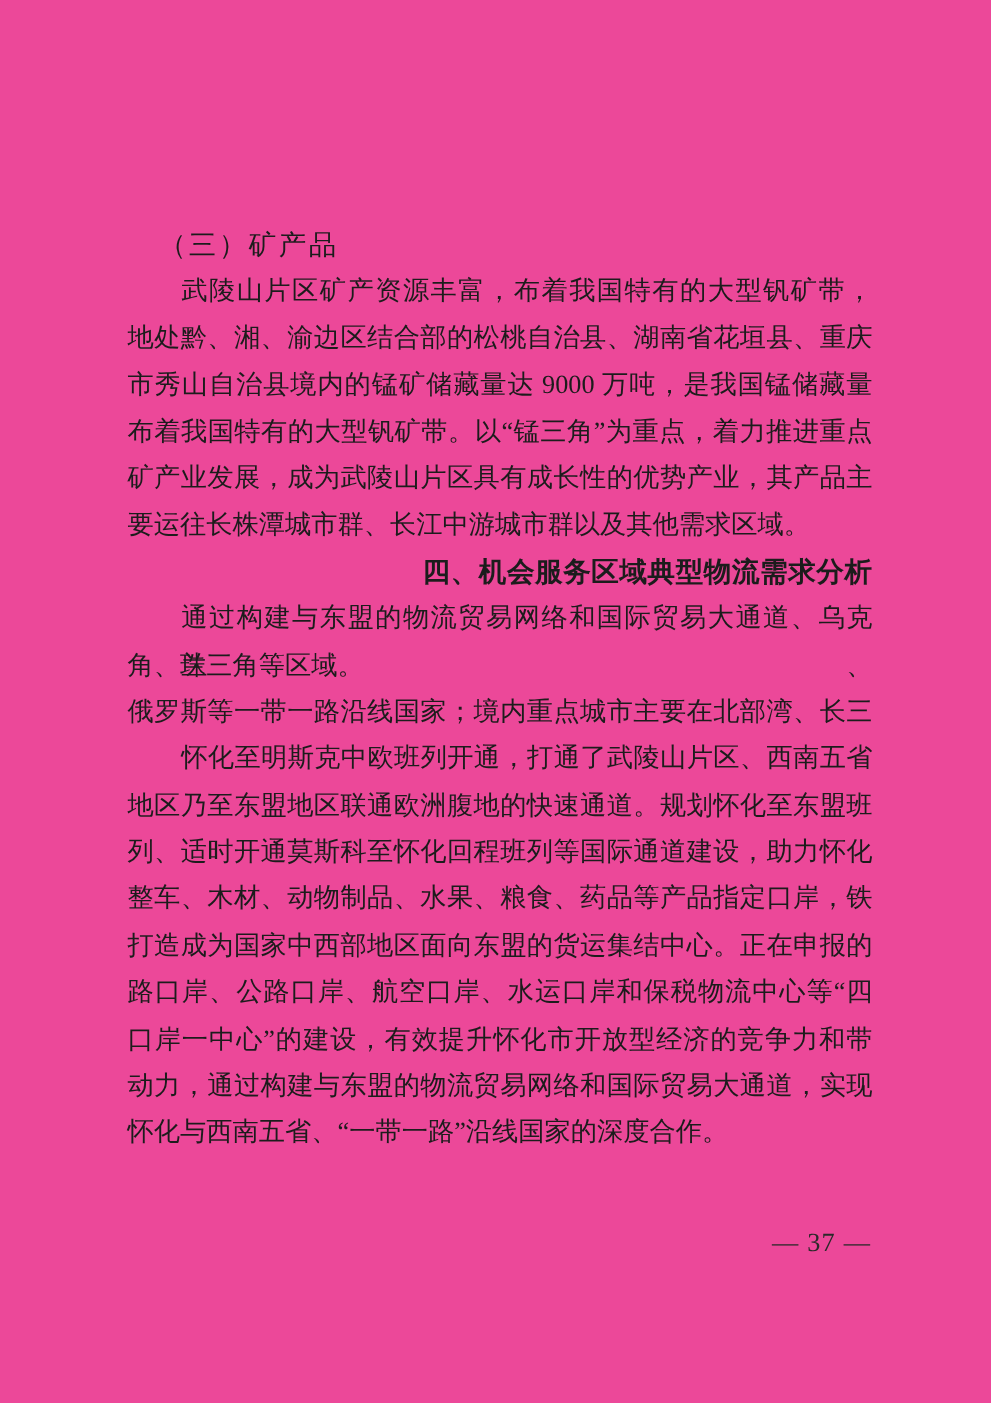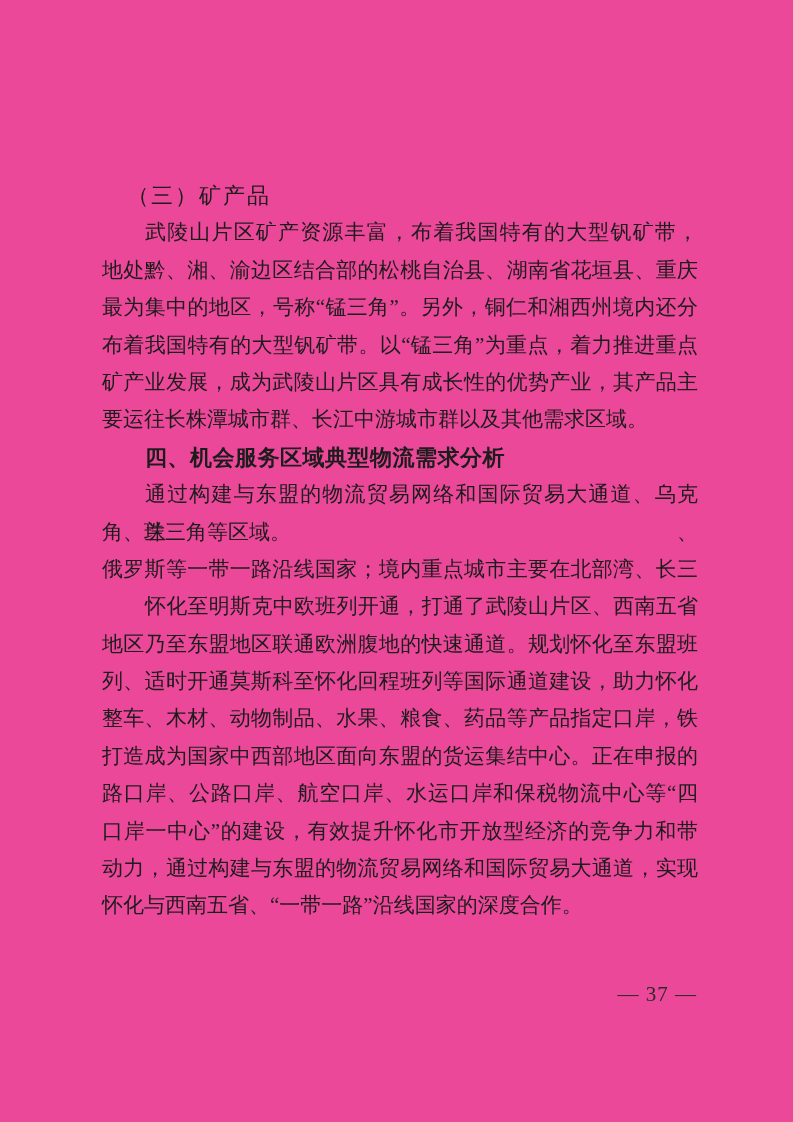--- a/index.html
+++ b/index.html
@@ -39,40 +39,41 @@
   .line.heading-kaiti {
     font-size: 22px;
     letter-spacing: 2px;
   }
   .line.heading-kaiti.indent { padding-left: 25px; }
   .line.heading-bold {
     font-family: "Liberation Sans", "DejaVu Sans", sans-serif;
     font-weight: bold;
     font-size: 22px;
     letter-spacing: 0.5px;
+    text-align: right;
   }
   .footer-page-number {
     position: absolute;
     top: 982px;
     right: 96px;
     font-size: 21px;
     letter-spacing: 1px;
     color: #2a2a2a;
     text-align: right;
   }
 </style>
 </head>
 <body>
 
 <div class="page">
   <div class="text-block">
       <div class="line heading-kaiti indent">（三）矿产品</div>
       <div class="line body indent stretch">武陵山片区矿产资源丰富，布着我国特有的大型钒矿带，</div>
       <div class="line body stretch">地处黔、湘、渝边区结合部的松桃自治县、湖南省花垣县、重庆</div>
-      <div class="line body stretch">最为集中的地区，号称“锰三角”。另外，铜仁和湘西州境内还分</div>
+      <div class="line body stretch">市秀山自治县境内的锰矿储藏量达 9000 万吨，是我国锰储藏量</div>
       <div class="line body stretch">布着我国特有的大型钒矿带。以“锰三角”为重点，着力推进重点</div>
       <div class="line body stretch">矿产业发展，成为武陵山片区具有成长性的优势产业，其产品主</div>
       <div class="line body">要运往长株潭城市群、长江中游城市群以及其他需求区域。</div>
       <div class="line heading-bold indent">四、机会服务区域典型物流需求分析</div>
       <div class="line body indent stretch">通过构建与东盟的物流贸易网络和国际贸易大通道、乌克兰、</div>
       <div class="line body">角、珠三角等区域。</div>
       <div class="line body stretch">俄罗斯等一带一路沿线国家；境内重点城市主要在北部湾、长三</div>
       <div class="line body indent stretch">怀化至明斯克中欧班列开通，打通了武陵山片区、西南五省</div>
       <div class="line body stretch">地区乃至东盟地区联通欧洲腹地的快速通道。规划怀化至东盟班</div>
       <div class="line body stretch">列、适时开通莫斯科至怀化回程班列等国际通道建设，助力怀化</div>

